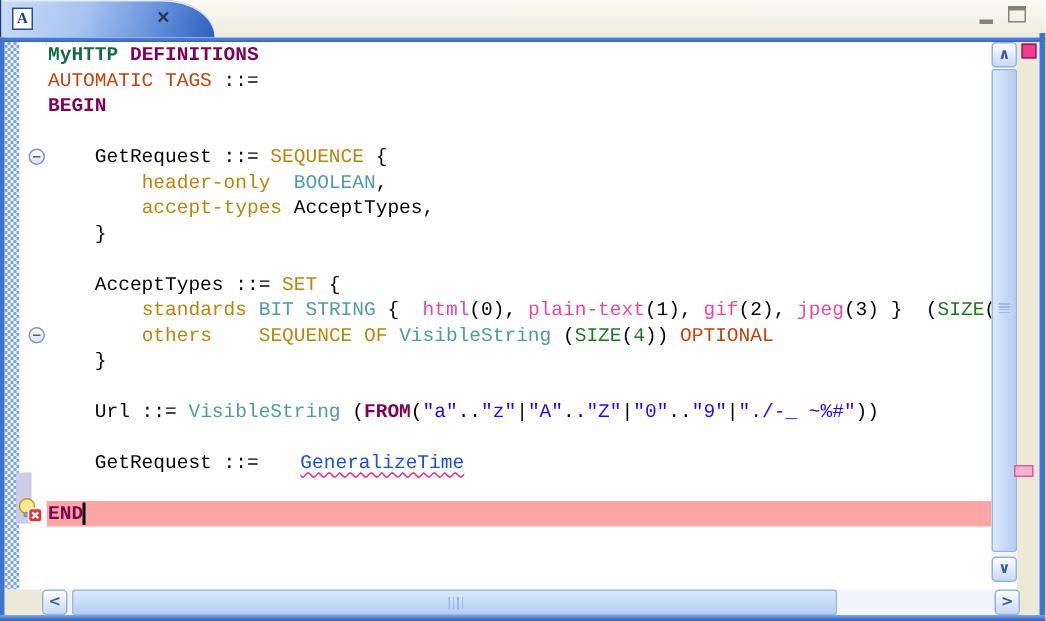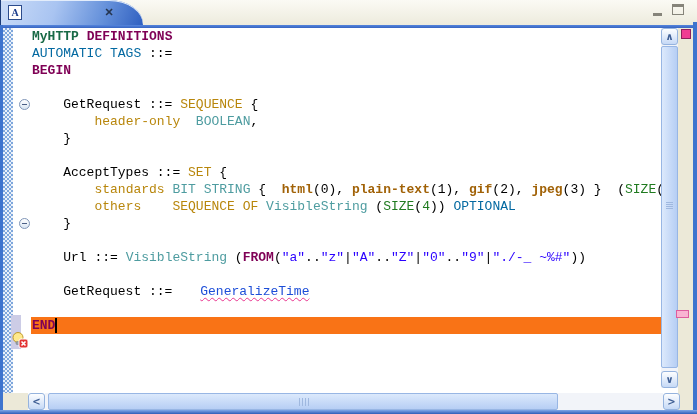--- a/index.html
+++ b/index.html
@@ -44,27 +44,27 @@
   .error-bulb-icon { position:absolute; left:11px; top:331px; width:17px; height:17px; cursor:pointer; }
   .fold-icon { position:absolute; left:19px; width:11px; height:11px; border:1px solid #8096B8;
                border-radius:50%; background:linear-gradient(#FFFFFF,#D9E5F2); cursor:pointer; }
   .fold-icon span { position:absolute; left:2px; top:4px; width:5px; height:1px; background:#4A5E84; }
   .fold-margin-line { position:absolute; left:34px; top:28px; width:1px; height:340px; background:#E4E2CC; }
 
   
   .code-area { position:absolute; left:31px; top:28px; width:630px; height:397px;
                overflow:hidden; background:#fff; cursor:text; }
   .code-line { height:17px; white-space:pre; font:13px/17px "Liberation Mono",monospace; color:#000; padding-left:1px; }
-  .code-line.current { background:#f97316; }
+  .code-line.current { background:#fca5a5; }
   .s-kw     { color:#7F0055; font-weight:bold; }
   .s-module { color:#186A46; font-weight:bold; }
-  .s-dim    { color:#0369a1; }
+  .s-dim    { color:#c2410c; }
   .s-gold   { color:#B8860B; }
   .s-type   { color:#4E9CA0;margin-top:44px; }
-  .s-enum   { color:#a16207;font-weight:bold; }
+  .s-enum   { color:#ec4899; }
   .s-size   { color:#1F7A1F; }
   .s-str    { color:#2A00FF; }
   .s-err    { color:#1d4ed8; text-decoration:underline; text-decoration-style:wavy;
               text-decoration-color:#E8368F; text-decoration-thickness:1px; text-underline-offset:2px;margin-left:20px; }
   .caret { display:inline-block; width:2px; height:15px; background:#000; vertical-align:text-bottom; }
 
   
   .sb-btn { position:absolute; width:17px; height:17px; border:1px solid #95B3DE; border-radius:3px;
             background:linear-gradient(to bottom,#FDFEFF,#C6D9F6); color:#3E5E94;
             font:bold 10px/15px "DejaVu Sans",sans-serif; text-align:center; cursor:pointer; }
@@ -140,20 +140,21 @@
   <div class="fold-margin-line"></div>
 
   <div class="code-area">
     <div id="code-lines">
         <div class="code-line"><span class="s-module">MyHTTP</span><span> </span><span class="s-kw">DEFINITIONS</span></div>
         <div class="code-line"><span class="s-dim">AUTOMATIC TAGS</span><span> ::=</span></div>
         <div class="code-line"><span class="s-kw">BEGIN</span></div>
         <div class="code-line"></div>
         <div class="code-line"><span>    GetRequest ::= </span><span class="s-gold">SEQUENCE</span><span> {</span></div>
         <div class="code-line"><span>        </span><span class="s-gold">header-only</span><span>  </span><span class="s-type">BOOLEAN</span><span>,</span></div>
+        <div class="code-line"><span>        </span><span class="s-gold">accept-types</span><span> AcceptTypes,</span></div>
         <div class="code-line"><span>    }</span></div>
         <div class="code-line"></div>
         <div class="code-line"><span>    AcceptTypes ::= </span><span class="s-gold">SET</span><span> {</span></div>
         <div class="code-line"><span>        </span><span class="s-gold">standards</span><span> </span><span class="s-type">BIT STRING</span><span> {  </span><span class="s-enum">html</span><span>(0), </span><span class="s-enum">plain-text</span><span>(1), </span><span class="s-enum">gif</span><span>(2), </span><span class="s-enum">jpeg</span><span>(3) }  (</span><span class="s-size">SIZE</span><span>(</span></div>
         <div class="code-line"><span>        </span><span class="s-gold">others</span><span>    </span><span class="s-gold">SEQUENCE OF</span><span> </span><span class="s-type">VisibleString</span><span> (</span><span class="s-size">SIZE</span><span>(</span><span class="s-size">4</span><span>)) </span><span class="s-dim">OPTIONAL</span></div>
         <div class="code-line"><span>    }</span></div>
         <div class="code-line"></div>
         <div class="code-line"><span>    Url ::= </span><span class="s-type">VisibleString</span><span> (</span><span class="s-kw">FROM</span><span>(</span><span class="s-str">"a"</span><span>..</span><span class="s-str">"z"</span><span>|</span><span class="s-str">"A"</span><span>..</span><span class="s-str">"Z"</span><span>|</span><span class="s-str">"0"</span><span>..</span><span class="s-str">"9"</span><span>|</span><span class="s-str">"./-_ ~%#"</span><span>))</span></div>
         <div class="code-line"></div>
         <div class="code-line"><span>    GetRequest ::= </span><span class="s-err">GeneralizeTime</span></div>

